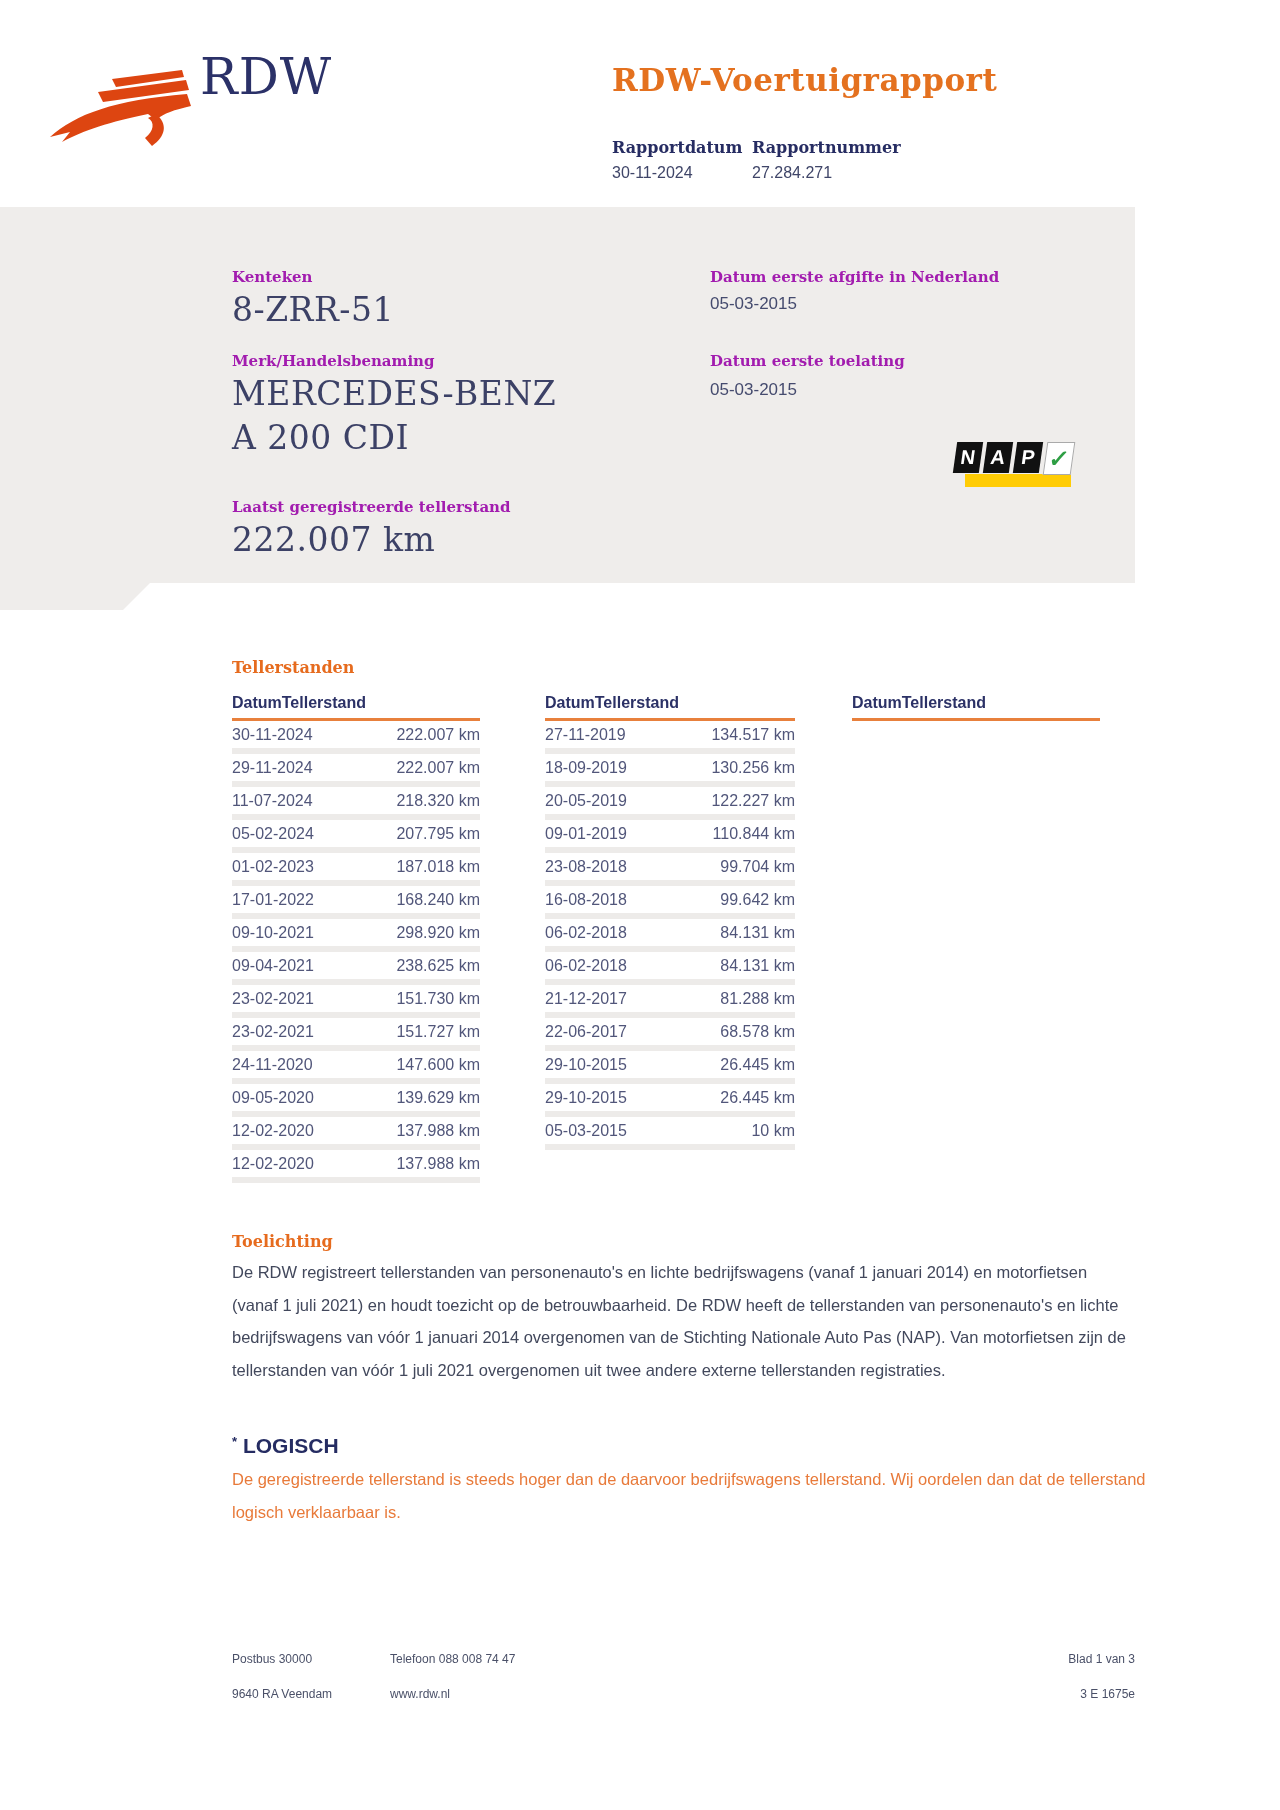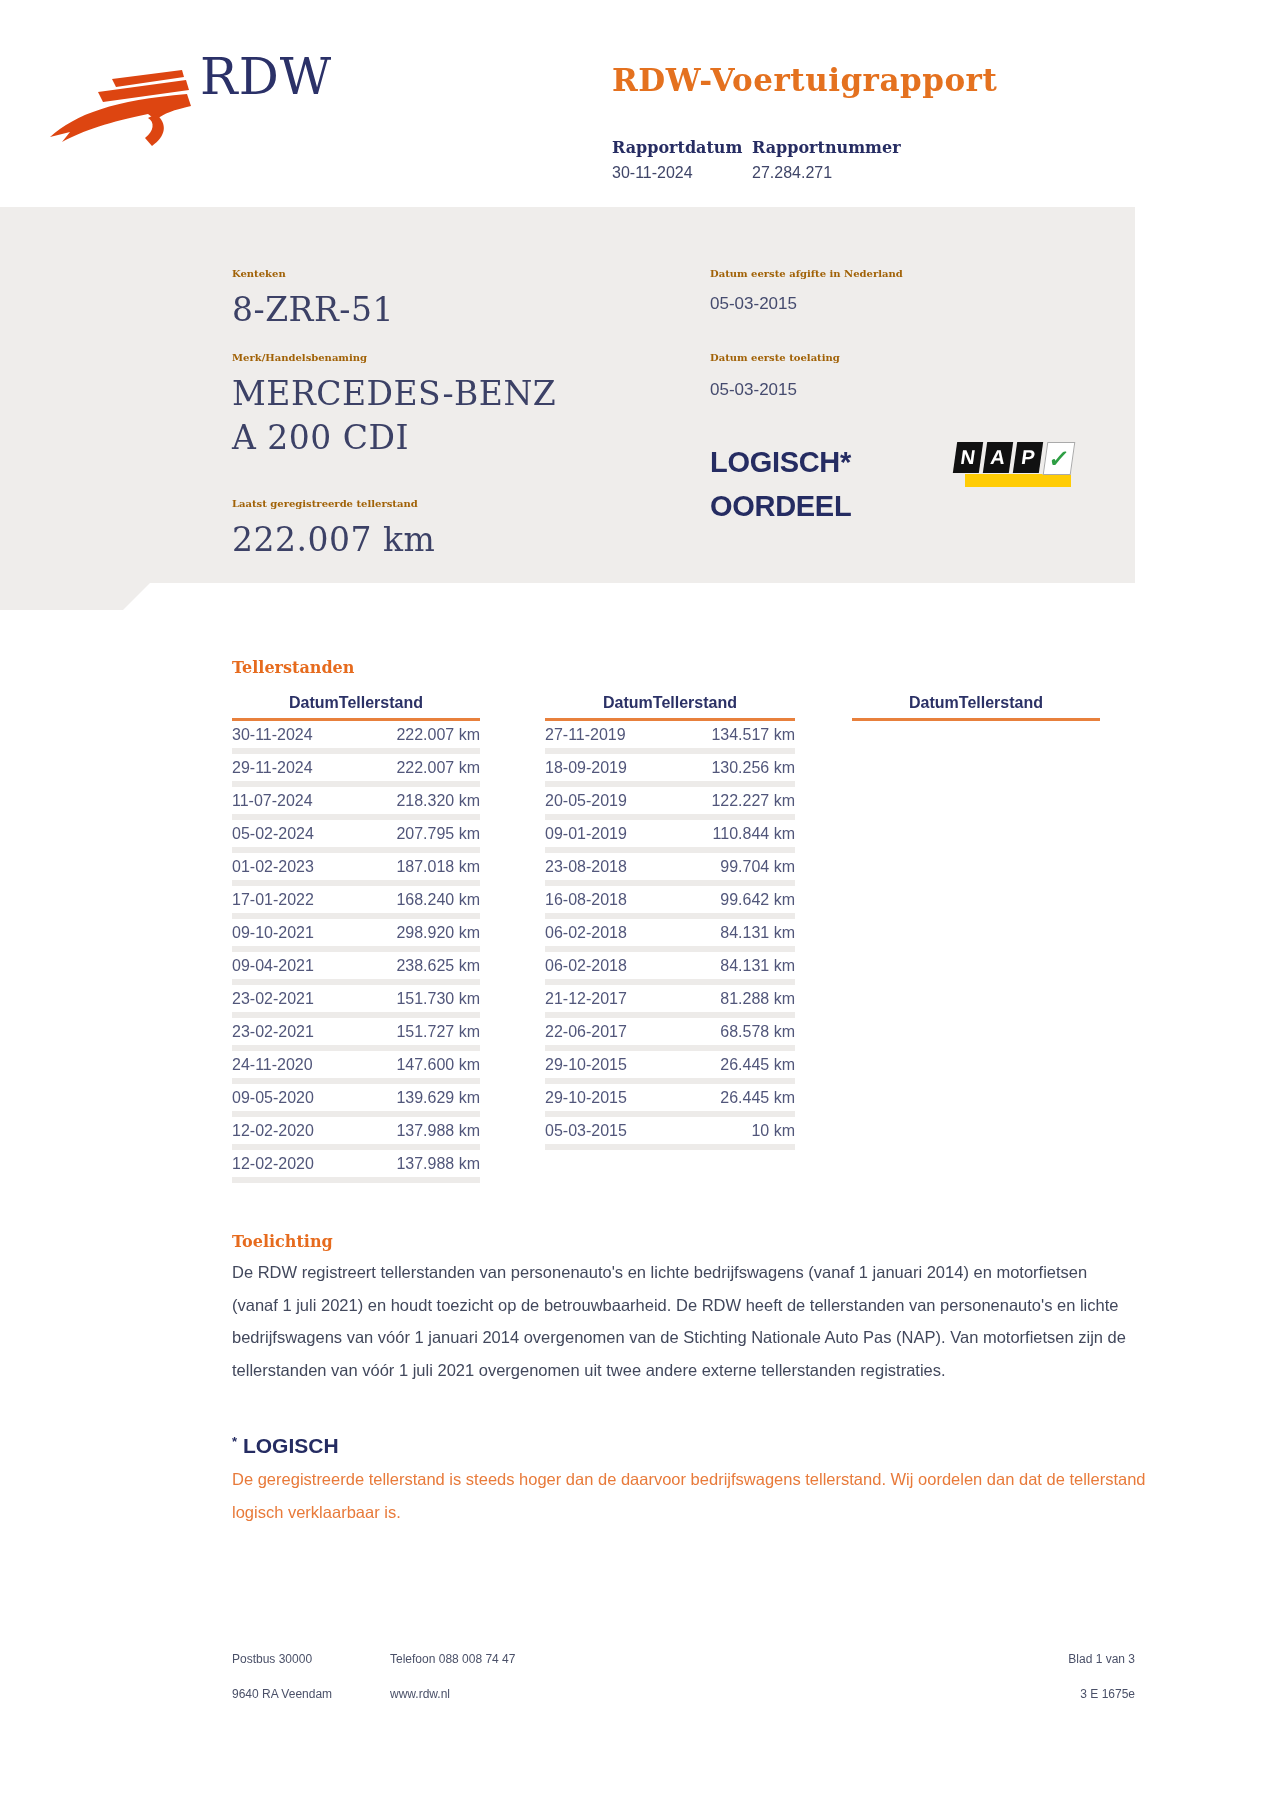--- a/index.html
+++ b/index.html
@@ -10,39 +10,39 @@
   
   .logo-text{font-family:"DejaVu Serif",serif;font-size:50px;color:#2b3168;letter-spacing:1px;}
   .doc-title{font-family:"DejaVu Serif",serif;font-weight:bold;font-size:31px;color:#e4711f;letter-spacing:.5px;}
   .meta-label{font-family:"DejaVu Serif",serif;font-weight:bold;font-size:16px;color:#262c62;}
   .meta-value{font-size:16px;color:#3f4568;}
 
   
   .panel{left:0;top:207px;width:1135px;height:376px;background:#efedeb;}
   .panel-tab{left:0;top:583px;width:150px;height:27px;background:#efedeb;
              clip-path:polygon(0 0,100% 0,82% 100%,0 100%);}
-  .fld-label{font-family:"DejaVu Serif",serif;font-weight:bold;font-size:10px;color:#a16207;}
+  .fld-label{font-family:"DejaVu Serif",serif;font-weight:bold;font-size:15px;color:#a21caf;}
   .fld-big{font-family:"DejaVu Serif",serif;font-size:33px;color:#3c4166;letter-spacing:.5px;line-height:44px;}
   .fld-small{font-size:17px;color:#454b6e;}
   .oordeel{font-size:29px;font-weight:bold;color:#252c62;line-height:44px;letter-spacing:-.3px;}
 
   
   .nap{left:955px;top:438px;width:120px;height:52px;}
   .nap-bar{position:absolute;left:10px;top:36px;width:106px;height:13px;background:#ffcc05;}
   .nap-tiles{position:absolute;left:0;top:4px;display:flex;gap:4px;}
   .nap-tile{width:26px;height:31px;background:#111;color:#fff;font-weight:bold;font-size:20px;
             display:flex;align-items:center;justify-content:center;transform:skewX(-8deg);}
   .nap-check{width:26px;height:31px;background:#fff;border:1px solid #aaa;color:#2e9e44;
              font-weight:bold;font-size:24px;display:flex;align-items:center;justify-content:center;
              transform:skewX(-8deg);}
 
   
   .sec-head{font-family:"DejaVu Serif",serif;font-weight:bold;font-size:16px;color:#e66b1e;}
   .col-group{position:absolute;top:694px;}
-  .col-head{display:flex;justify-content:center;font-weight:bold;font-size:16px;color:#2b3166;
+  .col-head{display:flex;justify-content:flex-start;font-weight:bold;font-size:16px;color:#2b3166;
             padding-bottom:6px;border-bottom:3px solid #e8803c;}
   .trow{height:27px;line-height:28px;border-bottom:6px solid #edebe9;display:flex;
         justify-content:space-between;font-size:16px;color:#51567a;}
 
   
   .body-par{font-size:16.5px;line-height:32.6px;color:#42485c;}
   .logisch-head{font-size:21px;font-weight:bold;color:#252c62;}
   .logisch-star{font-size:13px;vertical-align:7px;}
   .orange-par{font-size:16.5px;line-height:33px;color:#e87a3a;}
 
@@ -84,24 +84,20 @@
 
   <div class="abs fld-label" style="left:232px;top:498px;">Laatst geregistreerde tellerstand</div>
   <div class="abs fld-big" style="left:232px;top:518px;">222.007 km</div>
 
   <div class="abs fld-label" style="left:710px;top:268px;">Datum eerste afgifte in Nederland</div>
   <div class="abs fld-small" style="left:710px;top:294px;">05-03-2015</div>
 
   <div class="abs fld-label" style="left:710px;top:352px;">Datum eerste toelating</div>
   <div class="abs fld-small" style="left:710px;top:380px;">05-03-2015</div>
 
-  <div class="abs oordeel" style="left:710px;top:440px;">
-    <div>LOGISCH*</div>
-    <div>OORDEEL</div>
-  </div>
 
   <div class="abs nap">
     <div class="nap-bar"></div>
     <div class="nap-tiles">
       <div class="nap-tile">N</div>
       <div class="nap-tile">A</div>
       <div class="nap-tile">P</div>
       <div class="nap-check">✓</div>
     </div>
   </div>

